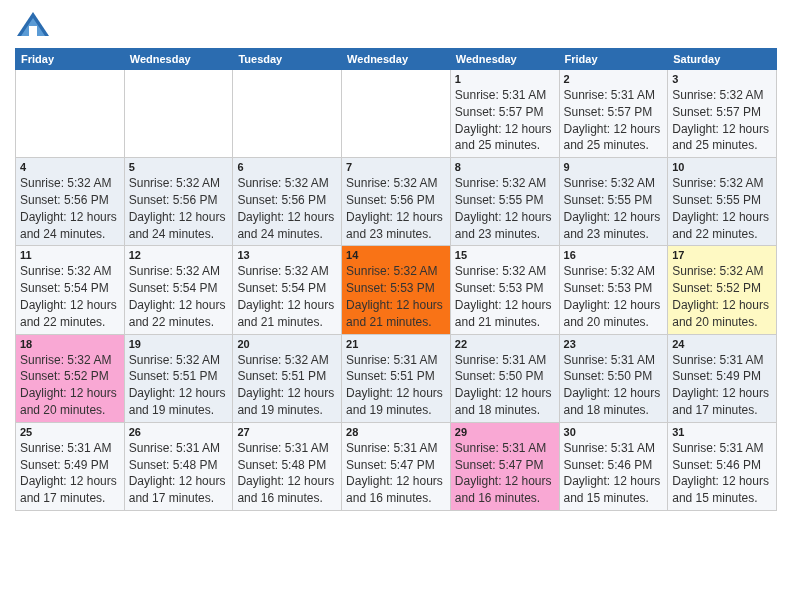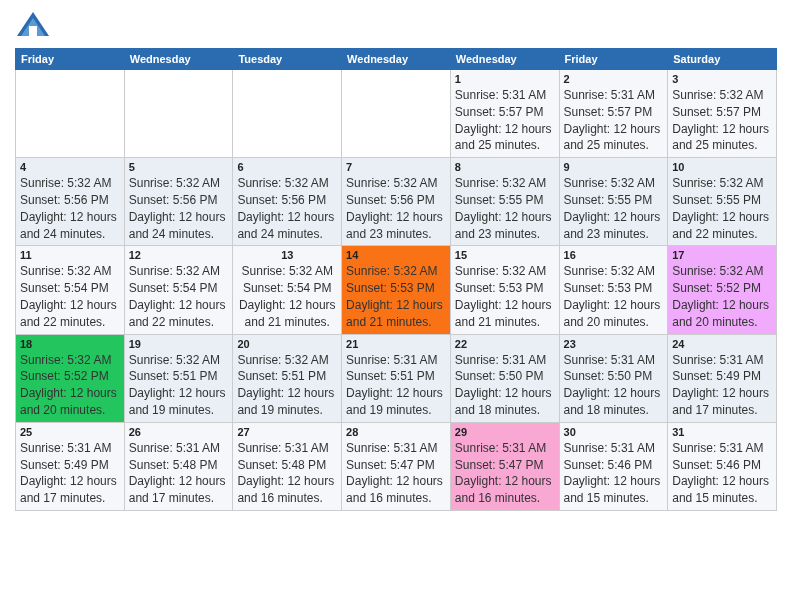--- a/index.html
+++ b/index.html
@@ -167,21 +167,21 @@
 Daylight: 12 hours
 and 22 minutes.</div>
           </td>
           <td style="background: rgb(245, 247, 250);">
             <div class="day-num">12</div>
             <div class="day-info" style="white-space: pre-line;">Sunrise: 5:32 AM
 Sunset: 5:54 PM
 Daylight: 12 hours
 and 22 minutes.</div>
           </td>
-          <td style="background: rgb(245, 247, 250); text-align: center;">
+          <td style="background: rgb(245, 247, 250);">
             <div class="day-num">13</div>
             <div class="day-info" style="white-space: pre-line;">Sunrise: 5:32 AM
 Sunset: 5:54 PM
 Daylight: 12 hours
 and 21 minutes.</div>
           </td>
           <td style="background: #f97316;">
             <div class="day-num">14</div>
             <div class="day-info" style="white-space: pre-line;">Sunrise: 5:32 AM
 Sunset: 5:53 PM
@@ -195,30 +195,30 @@
 Daylight: 12 hours
 and 21 minutes.</div>
           </td>
           <td style="background: rgb(245, 247, 250);">
             <div class="day-num">16</div>
             <div class="day-info" style="white-space: pre-line;">Sunrise: 5:32 AM
 Sunset: 5:53 PM
 Daylight: 12 hours
 and 20 minutes.</div>
           </td>
-          <td style="background: #f0abfc;">
+          <td style="background: #fef9c3;">
             <div class="day-num">17</div>
             <div class="day-info" style="white-space: pre-line;">Sunrise: 5:32 AM
 Sunset: 5:52 PM
 Daylight: 12 hours
 and 20 minutes.</div>
           </td>
         </tr>
         <tr>
-          <td style="background: #22c55e;">
+          <td style="background: #f9a8d4;">
             <div class="day-num">18</div>
             <div class="day-info" style="white-space: pre-line;">Sunrise: 5:32 AM
 Sunset: 5:52 PM
 Daylight: 12 hours
 and 20 minutes.</div>
           </td>
           <td style="background: rgb(234, 239, 245); margin-top: 28px;">
             <div class="day-num">19</div>
             <div class="day-info" style="white-space: pre-line;">Sunrise: 5:32 AM
 Sunset: 5:51 PM

